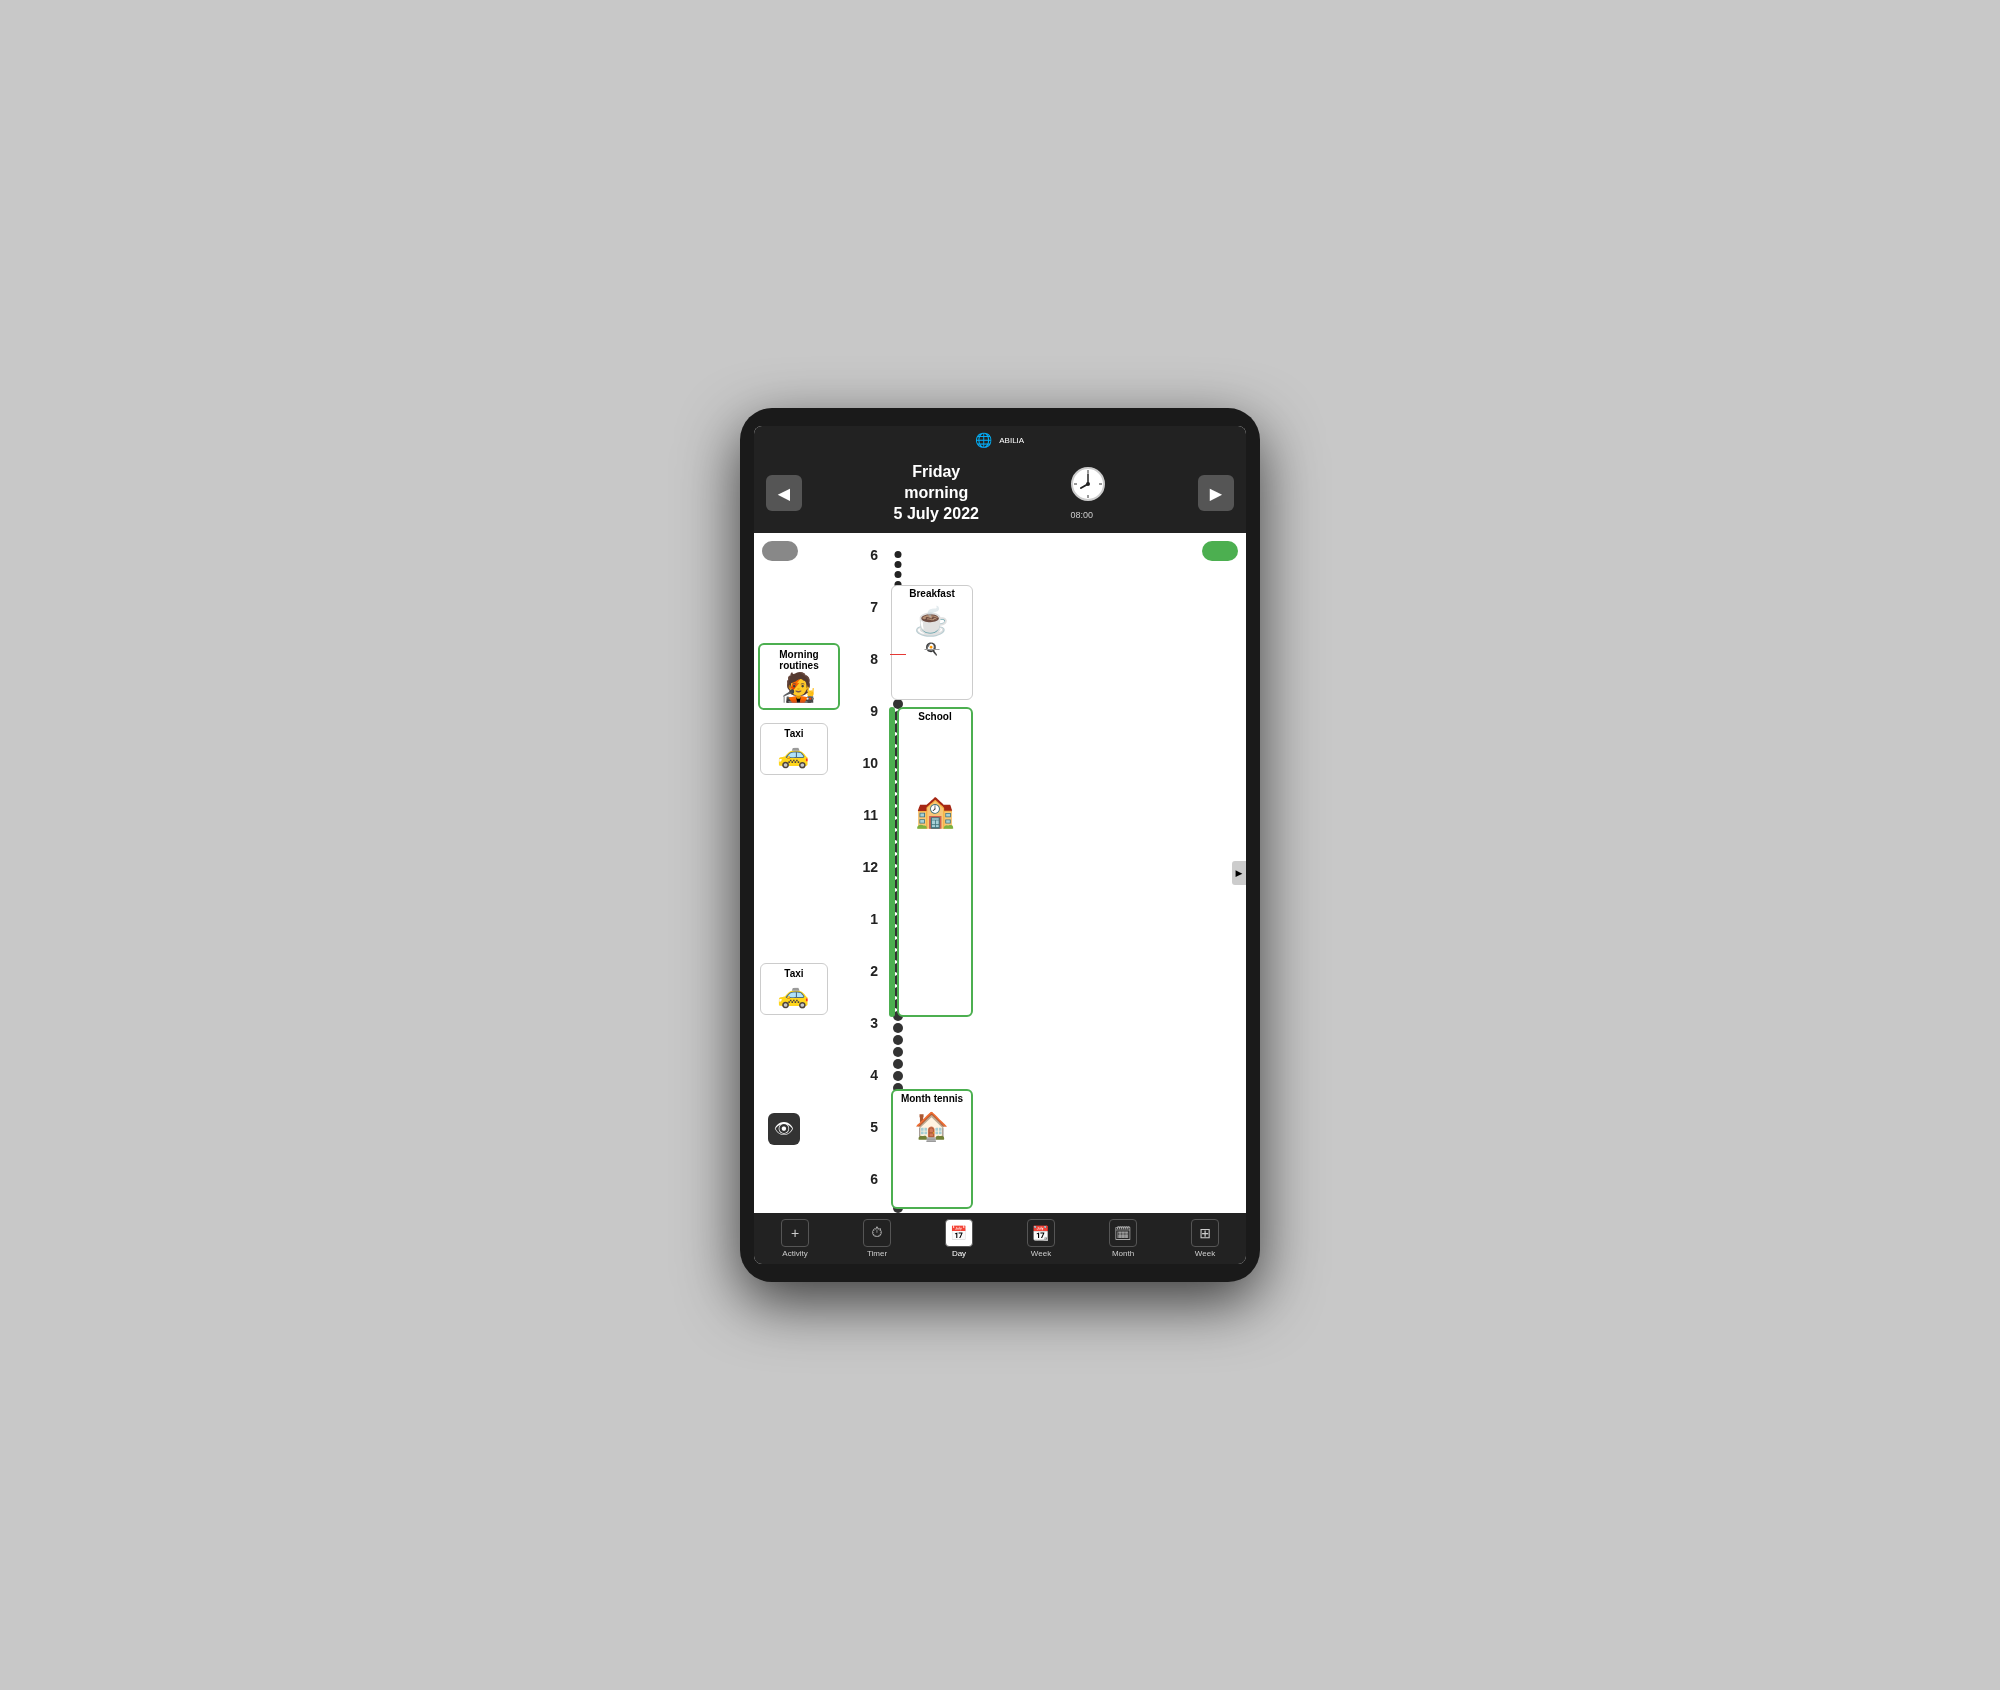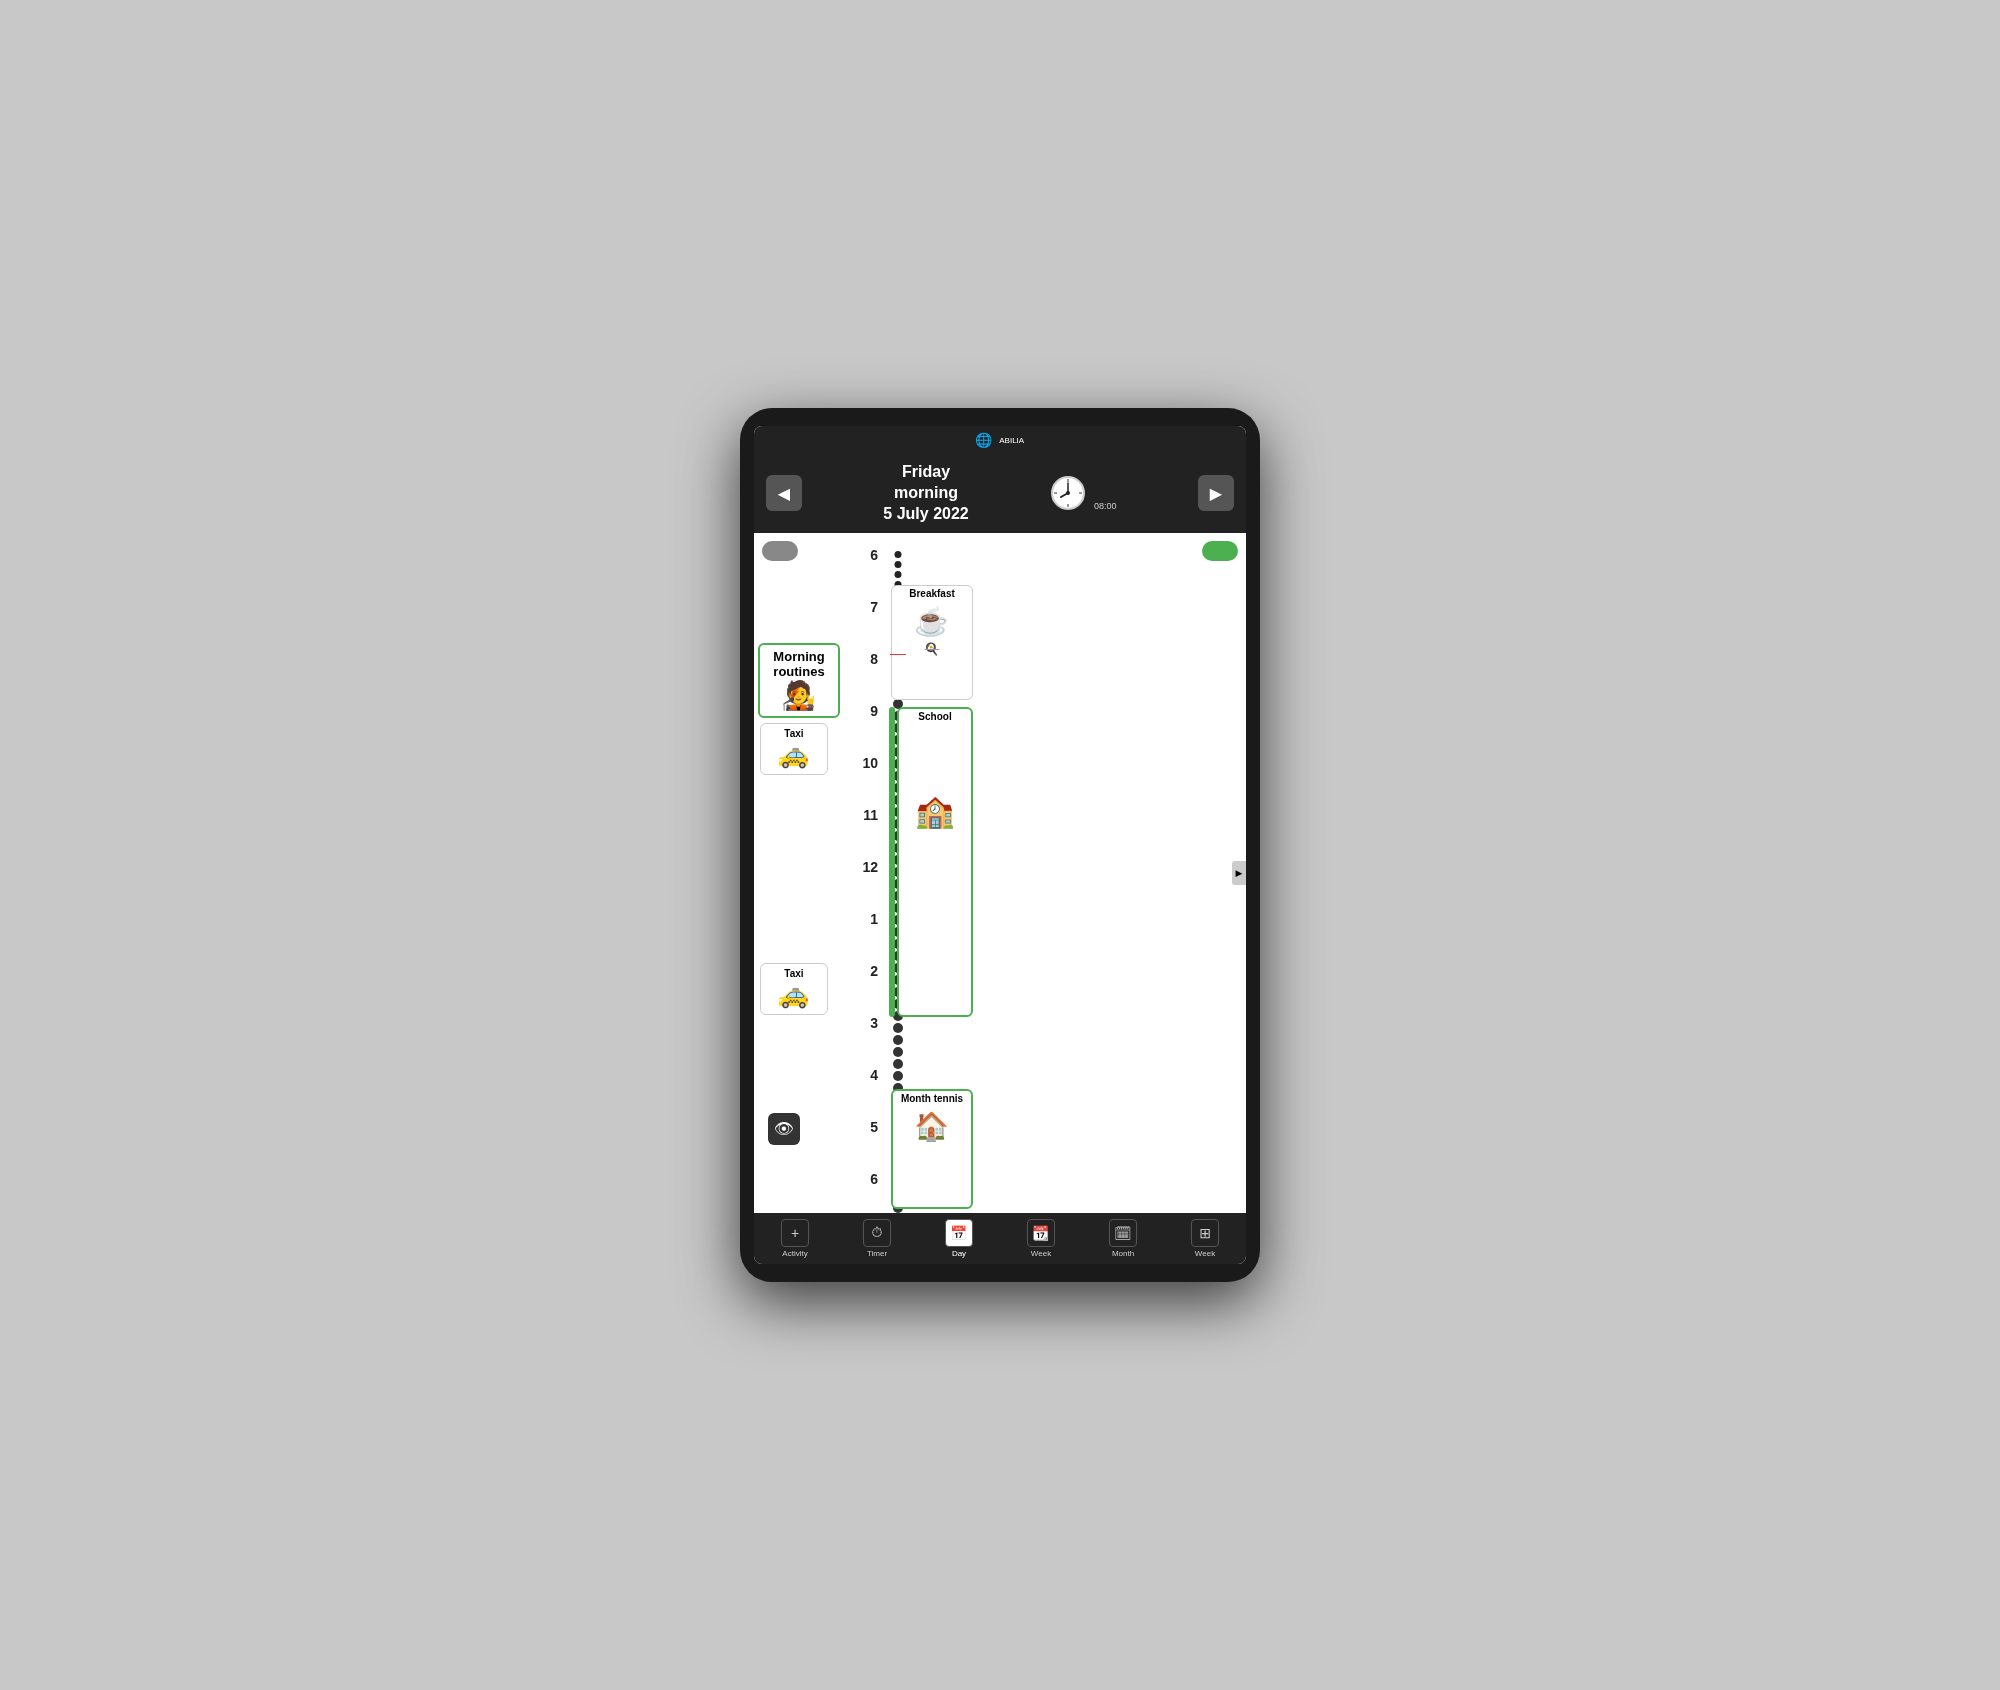--- a/index.html
+++ b/index.html
@@ -70,22 +70,22 @@
       justify-content: center;
     }
     .header-title {
       text-align: center;
       font-size: 16px;
       font-weight: bold;
       line-height: 1.3;
     }
     .header-clock-area {
       display: flex;
-      flex-direction: row;
-      align-items: flex-end;
+      flex-direction: column;
+      align-items: flex-start;
       gap: 8px;
     }
     .clock-time-label {
       font-size: 9px;
       color: #ccc;
     }
 
     
     .timeline-area {
       display: flex;
@@ -180,21 +180,21 @@
       width: 82px;
       border: 2px solid #4caf50;
       border-radius: 6px;
       background: #fff;
       display: flex;
       flex-direction: column;
       align-items: center;
       padding: 4px;
     }
     .morning-routines-label {
-      font-size: 13px;
+      font-size: 10px;
       font-weight: bold;
       text-align: center;
     }
     .morning-routines-icon {
       font-size: 28px;
     }
 
     
     .right-scroll-btn {
       position: absolute;

